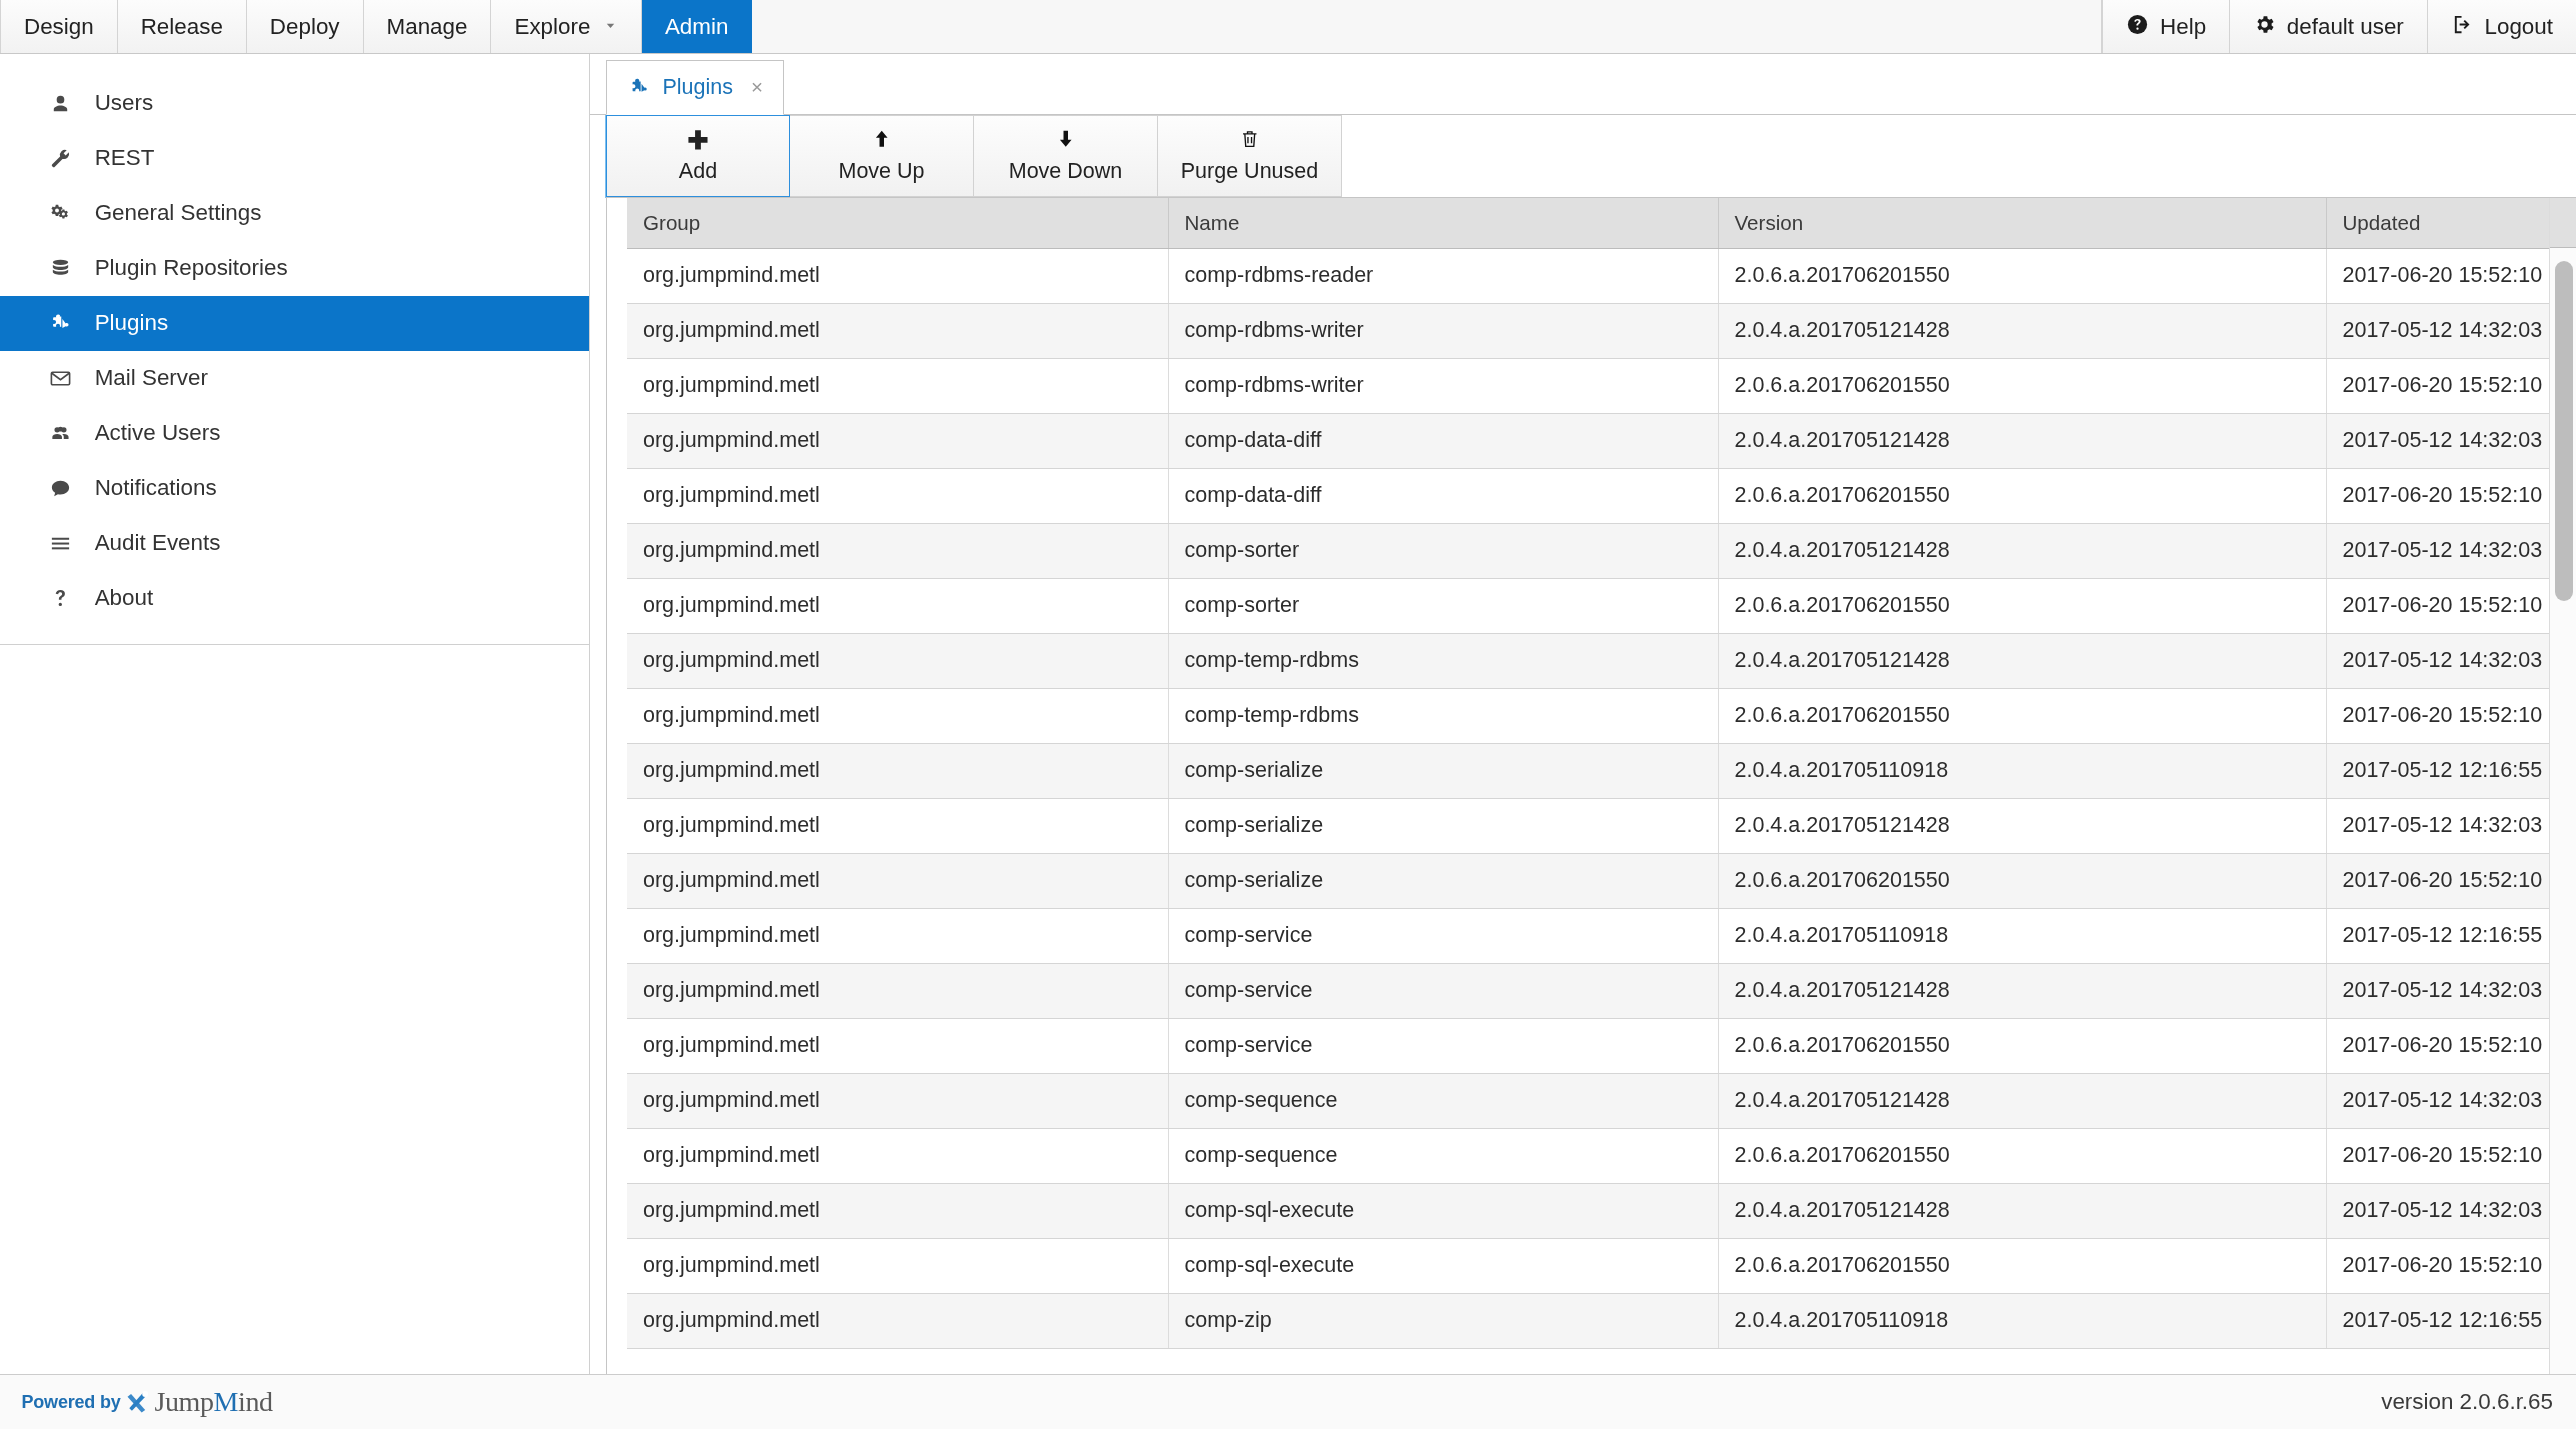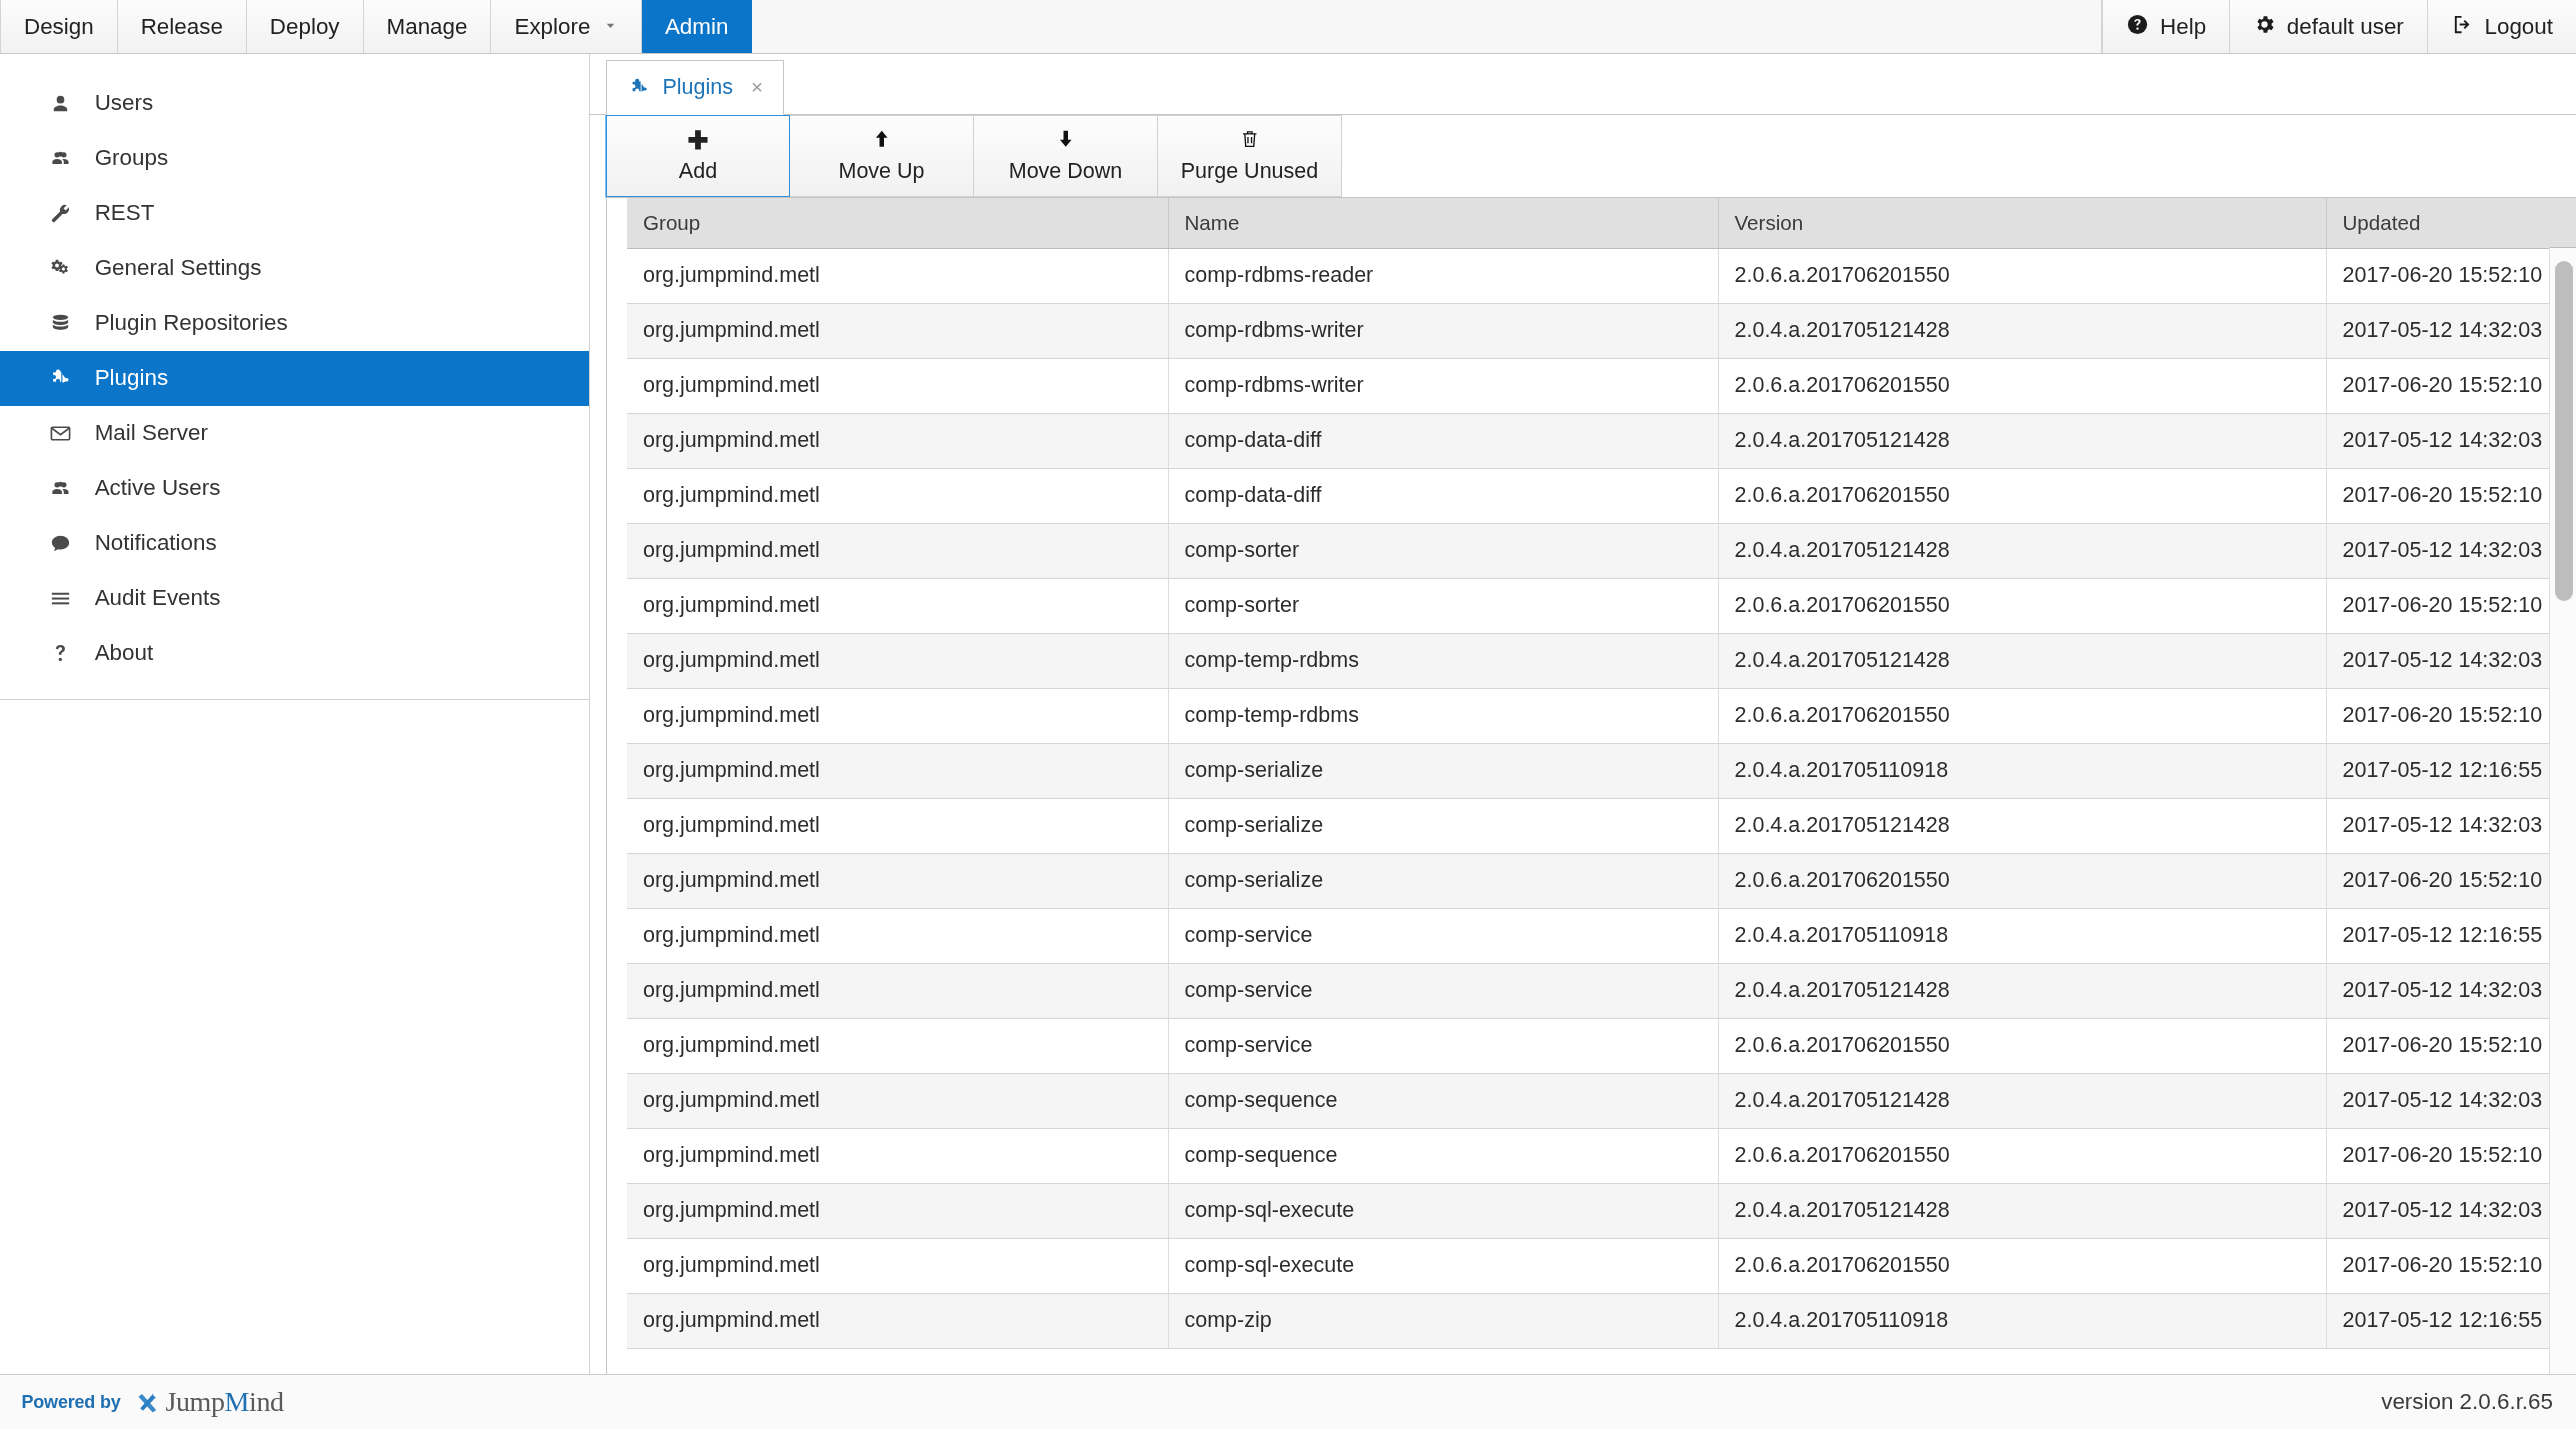--- a/index.html
+++ b/index.html
@@ -232,21 +232,21 @@
   .footer {
     height: 55px;
     flex: 0 0 55px;
     background: #fafafa;
     border-top: 0.9px solid #cccccc;
     display: flex;
     align-items: center;
     justify-content: space-between;
     padding: 0 23px 0 21.5px;
   }
-  .brand { display: flex; align-items: center; gap: 14px; }
+  .brand { display: flex; align-items: center; gap: 3px; }
   .brand-powered {
     font-size: 18px;
     font-weight: bold;
     color: #1f6fb2;
     letter-spacing: -0.2px;
   }
   .brand-logo { display: flex; align-items: center; gap: 0.9px; }
   .brand-mark { display:block; }
   .brand-name {
     font-size: 28px;
@@ -314,28 +314,20 @@
 
   <div class="sidebar">
     <div id="sidebar-list">
         <div class="side-item">
           <span class="side-ico">
             <svg width="23" height="23" viewBox="0 0 24 24" fill="#4a4a4a">
               <path d="M12 12a4 4 0 1 0 0-8 4 4 0 0 0 0 8zm0 2c-3.6 0-7 1.8-7 4v2h14v-2c0-2.2-3.4-4-7-4z"></path>
             </svg>
           </span>
           <span>Users</span>
-        </div>
-        <div class="side-item">
-          <span class="side-ico">
-            <svg width="23" height="23" viewBox="0 0 24 24" fill="#4a4a4a">
-              <path d="M8.5 11a2.8 2.8 0 1 0 0-5.6 2.8 2.8 0 0 0 0 5.6zm7 0a2.8 2.8 0 1 0 0-5.6 2.8 2.8 0 0 0 0 5.6zM12 9.8a2.4 2.4 0 1 0 0-4.8 2.4 2.4 0 0 0 0 4.8zM8.5 12.4c-2.5 0-5 1.2-5 3v2.4h10v-2.4c0-1.8-2.5-3-5-3zm7 0c-.6 0-1.3.1-1.9.2 1.1.8 1.8 1.8 1.8 2.8v2.4h5v-2.4c0-1.8-2.4-3-4.9-3z"></path>
-            </svg>
-          </span>
-          <span>Groups</span>
         </div>
         <div class="side-item">
           <span class="side-ico">
             <svg width="23" height="23" viewBox="0 0 24 24" fill="#4a4a4a">
               <path d="M20.7 5.5 17.4 8.8l-2.2-2.2 3.3-3.3a5.4 5.4 0 0 0-6.9 6.6L3.4 17.9a1.6 1.6 0 0 0 0 2.3l.4.4a1.6 1.6 0 0 0 2.3 0l8-8.2a5.4 5.4 0 0 0 6.6-6.9z"></path>
             </svg>
           </span>
           <span>REST</span>
         </div>
         <div class="side-item">

